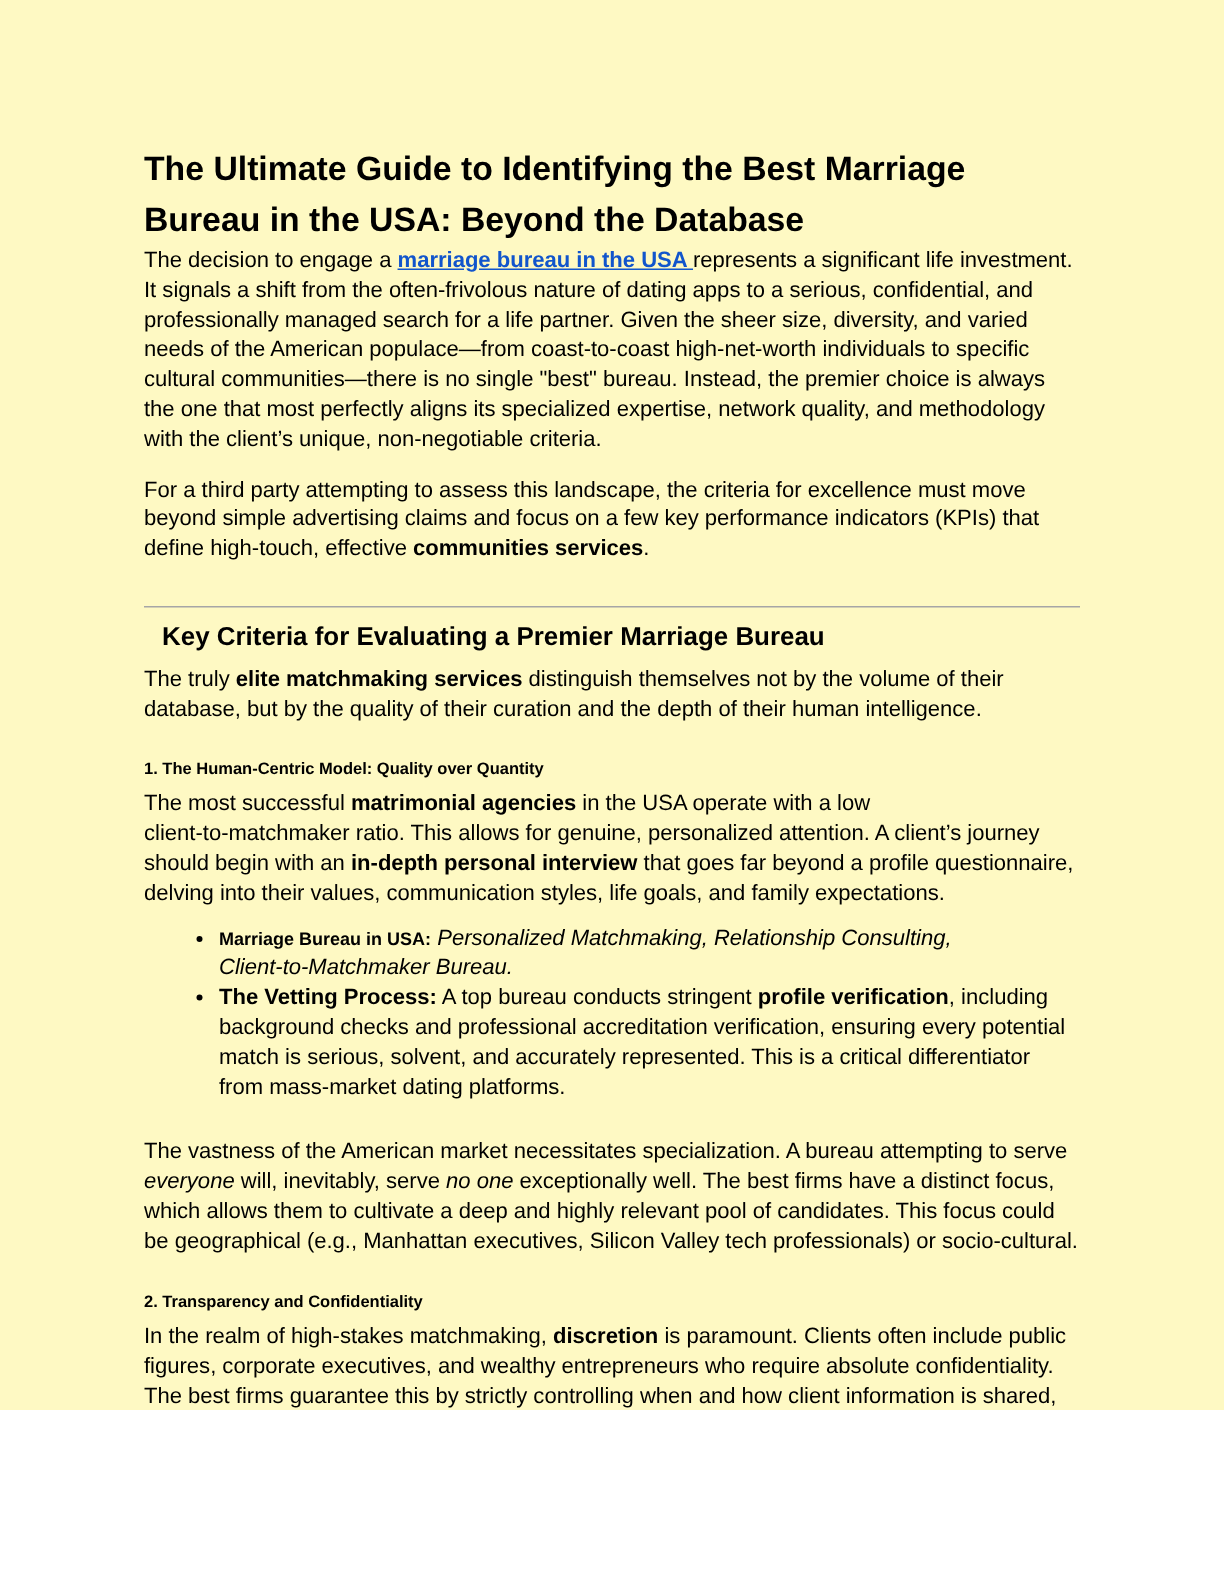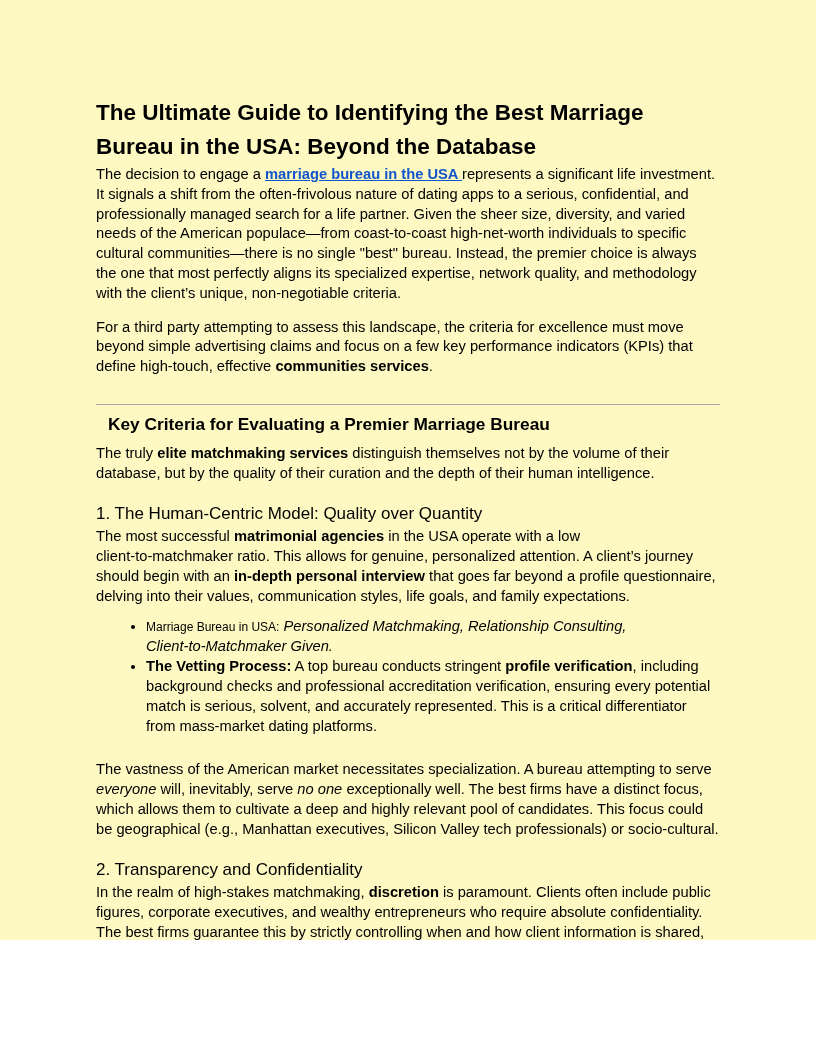--- a/index.html
+++ b/index.html
@@ -31,35 +31,35 @@
     height: 0;
     margin: 27px 0 0 0;
   }
   h2.section-heading {
     font-size: 17.3px;
     line-height: 22px;
     font-weight: bold;
     margin: 8px 0 9px 12px;
   }
   h3.subsection-heading {
-    font-size: 17px;
+    font-size: 11px;
     line-height: 19.8px;
-    font-weight: normal;
+    font-weight: bold;
     margin: 20px 0 4px 0;
   }
   ul.bullet-list {
     margin: -4px 0 24px 0;
     padding-left: 50px;
     font-size: 14.7px;
     line-height: 19.8px;
   }
   ul.bullet-list li { margin: 0; }
   .b { font-weight: bold; }
   .i { font-style: italic; }
-  .sm { font-weight: normal; font-size: 12px; text-align: right; }
+  .sm { font-weight: bold; font-size: 12px; text-align: right; }
   .nb { white-space: nowrap; }
   a.doc-link {
     color: #1155cc;
     font-weight: bold;
     text-decoration: underline;
     cursor: pointer;
   }
 </style>
 </head>
 <body>
@@ -76,21 +76,21 @@
 
   <h2 class="section-heading">Key Criteria for Evaluating a Premier Marriage Bureau</h2>
 
   <p class="body-text"><span>The truly </span><span class="b">elite matchmaking services</span><span> distinguish themselves not by the volume of their database, but by the quality of their curation and the depth of their human intelligence.</span></p>
 
   <h3 class="subsection-heading">1. The Human-Centric Model: Quality over Quantity</h3>
 
   <p class="body-text"><span>The most successful </span><span class="b">matrimonial agencies</span><span> in the USA operate with a low </span><span class="nb">client-to-matchmaker</span><span> ratio. This allows for genuine, personalized attention. A client’s journey should begin with an </span><span class="b">in-depth personal interview</span><span> that goes far beyond a profile questionnaire, delving into their values, communication styles, life goals, and family expectations.</span></p>
 
   <ul class="bullet-list">
-    <li><span class="sm">Marriage Bureau in USA:</span><span class="i"> Personalized Matchmaking, Relationship Consulting, </span><span class="i nb">Client-to-Matchmaker</span><span class="i"> Given.</span></li>
+    <li><span class="sm">Marriage Bureau in USA:</span><span class="i"> Personalized Matchmaking, Relationship Consulting, </span><span class="i nb">Client-to-Matchmaker</span><span class="i"> Bureau.</span></li>
     <li><span class="b">The Vetting Process:</span><span> A top bureau conducts stringent </span><span class="b">profile verification</span><span>, including background checks and professional accreditation verification, ensuring every potential match is serious, solvent, and accurately represented. This is a critical differentiator from mass-market dating platforms.</span></li>
   </ul>
 
 
   <p class="body-text"><span>The vastness of the American market necessitates specialization. A bureau attempting to serve </span><span class="i">everyone</span><span> will, inevitably, serve </span><span class="i">no one</span><span> exceptionally well. The best firms have a distinct focus, which allows them to cultivate a deep and highly relevant pool of candidates. This focus could be geographical (e.g., Manhattan executives, Silicon Valley tech professionals) or socio-cultural.</span></p>
 
   <h3 class="subsection-heading">2. Transparency and Confidentiality</h3>
 
   <p class="body-text"><span>In the realm of high-stakes matchmaking, </span><span class="b">discretion</span><span> is paramount. Clients often include public figures, corporate executives, and wealthy entrepreneurs who require absolute confidentiality. The best firms guarantee this by strictly controlling when and how client information is shared,</span></p>
 

